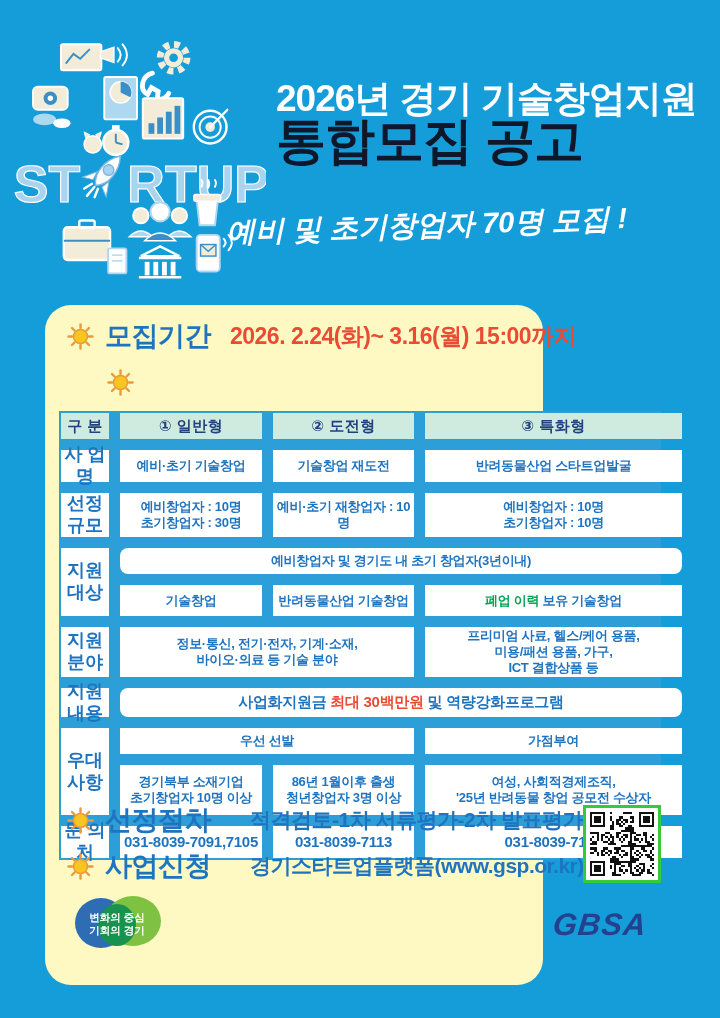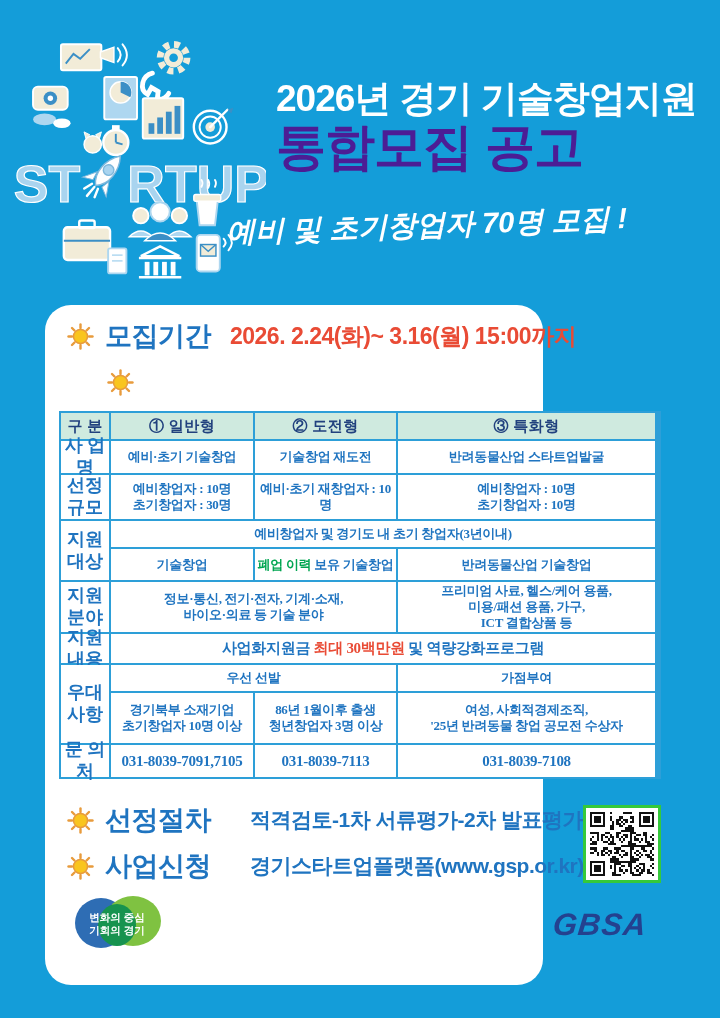--- a/index.html
+++ b/index.html
@@ -6,54 +6,54 @@
   html,body { width:720px; }
   body { font-family:"Liberation Sans","DejaVu Sans",sans-serif; }
 
   .poster { position:relative; width:720px; height:1018px; background:#149dd9; overflow:hidden; }
 
   
   .startup-art { position:absolute; left:8px; top:26px; width:258px; height:258px; }
 
   .title-line1 { position:absolute; left:276px; top:74px; font-size:37px; font-weight:800;
                  color:#ffffff; letter-spacing:-1px; white-space:nowrap; }
-  .title-line2 { position:absolute; left:276px; top:114px; font-size:50px; font-weight:800;
-                 color:#4c1d95; letter-spacing:-1px; white-space:nowrap; }
+  .title-line2 { position:absolute; left:276px; top:108px; font-size:50px; font-weight:800;
+                 color:#0f172a; letter-spacing:-1px; white-space:nowrap; }
   .subtitle   { position:absolute; left:226px; top:206px; font-size:29px; font-weight:700;
                 color:#ffffff; white-space:nowrap; transform:rotate(-2deg); font-style:italic; }
 
   
   .panel { position:absolute; left:45px; top:305px; width:498px; height:680px;
-           background:#ffffff; border-radius:26px; }
+           background:#fef9c3; border-radius:26px; }
 
   .section-row { position:absolute; display:flex; align-items:center; gap:11px; }
   .sun { width:27px; height:27px; flex:0 0 27px; }
   .sec-label { font-size:27px; font-weight:800; color:#1f74c0; letter-spacing:-0.5px; white-space:nowrap; }
   .sec-value-red  { font-size:23px; font-weight:800; color:#e94b35; margin-left:8px; white-space:nowrap; letter-spacing:-0.5px; }
   .sec-value-blue { font-size:21px; font-weight:700; color:#1f74c0; margin-left:28px; white-space:nowrap; letter-spacing:-0.5px; }
 
   #row-period    { left:22px; top:13px; }
   #row-field     { left:22px; top:64px;flex-direction:column; }
   #row-procedure { left:22px; top:497px; }
   #row-apply     { left:22px; top:543px; }
 
   
   .table { position:absolute; left:14px; top:106px; width:602px;
            display:grid;
            grid-template-columns:48px 142px 141px 257px;
            grid-template-rows:26px 32px 44px 26px 31px 50px 29px 26px 50px 32px;
-           gap:2px; background:#2d9fd8; border:2px solid #2d9fd8;font-family:Liberation Serif, serif; }
+           gap:11px; background:#2d9fd8; border:2px solid #2d9fd8; }
   .td, .th, .lb { background:#ffffff; display:flex; align-items:center; justify-content:center;
                   text-align:center; line-height:1.22; padding:1px 2px; }
   .th { background:#cfeadf; color:#21417e; font-weight:800; font-size:15px; letter-spacing:0.5px; }
   .lb { color:#1f74c0; font-weight:800; font-size:18px; }
   .td { color:#1f74c0; font-weight:700; font-size:13px; letter-spacing:-0.3px; }
   .ml { white-space:pre-line; }
   .cs2 { grid-column:span 2; }
-  .cs3 { grid-column:span 3; }
+  .cs3 { grid-column:span 3;border-radius:8px; }
   .rs2 { grid-row:span 2; }
   .green { color:#00a551; }
   .red   { color:#e94b35; }
   .fs15  { font-size:15px; }
 
   
   .qr-box { position:absolute; left:538px; top:500px; width:78px; height:78px;
             border:3px solid #35c93b; background:#ffffff; padding:4px; }
   .qr-box svg { width:100%; height:100%; display:block; }
 
@@ -236,24 +236,24 @@
       <div class="lb">선정규모</div>
       <div class="td ml">예비창업자 : 10명
 초기창업자 : 30명</div>
       <div class="td">예비·초기 재창업자 : 10명</div>
       <div class="td ml">예비창업자 : 10명
 초기창업자 : 10명</div>
 
       <div class="lb rs2">지원대상</div>
       <div class="td cs3">예비창업자 및 경기도 내 초기 창업자(3년이내)</div>
       <div class="td">기술창업</div>
+      <div class="td">반려동물산업 기술창업</div>
       <div class="td">
           <span class="line"><span class="green">폐업 이력</span><span> 보유 기술창업</span></span>
         </div>
-      <div class="td">반려동물산업 기술창업</div>
 
       <div class="lb">지원분야</div>
       <div class="td ml cs2">정보·통신, 전기·전자, 기계·소재,
 바이오·의료 등 기술 분야</div>
       <div class="td ml">프리미엄 사료, 헬스/케어 용품,
 미용/패션 용품, 가구,
 ICT 결합상품 등</div>
 
       <div class="lb">지원내용</div>
       <div class="td cs3 fs15">

